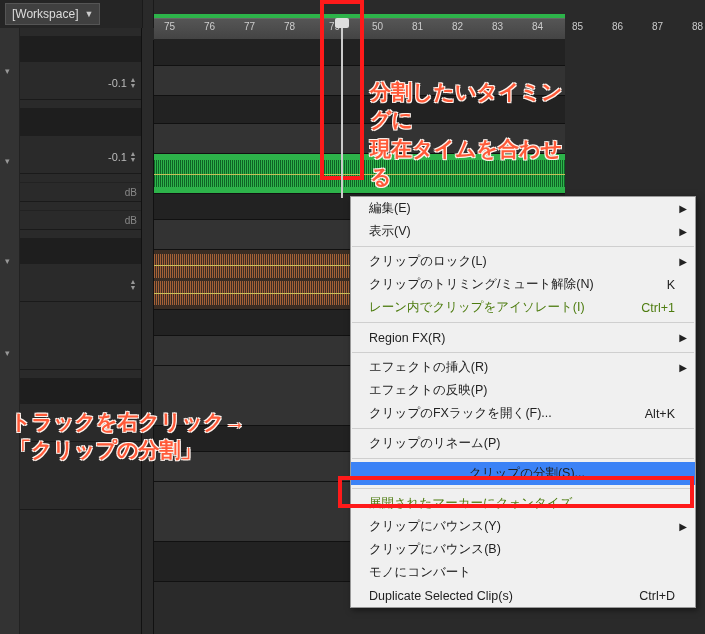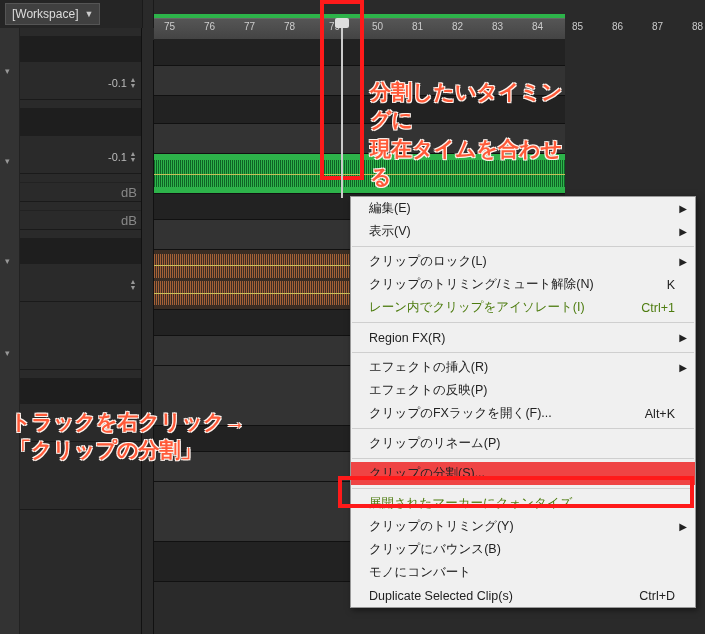--- a/index.html
+++ b/index.html
@@ -29,21 +29,21 @@
   .collapse-strip { position: absolute; top: 0; left: 0; width: 20px; bottom: 0; background: #333; border-right: 1px solid #222; }
   .track-strip { position: absolute; left: 20px; top: 0; right: 0; bottom: 0; }
 
   .track { position: relative; border-bottom: 1px solid #1a1a1a; margin-top: 8px; }
   .sep-row { height: 22px; background: #1e1e1e; }
   .vol-row { height: 26px; display: flex; align-items: center; justify-content: flex-end; padding-right: 14px; }
   .vol-text { color: #bbb; font-size: 11px; }
   .arrow-col { display:flex; flex-direction:column; align-items:center; justify-content:center; height:26px; width:12px; position:absolute; right:2px; top:0;}
   .sm-tri{color:#999; font-size:7px; line-height:6px;}
   .db-row { height: 20px; display: flex; align-items: center; justify-content: flex-end; padding-right: 4px; border-top: 1px solid #222;}
-  .db-text { color: #888; font-size: 13px; }
+  .db-text { color: #888; font-size: 10px; }
   .collapse-caret{ color:#999; font-size:9px; position:absolute; left:5px;}
 
   
   .tracks-area { position: absolute; left: 154px; top: 40px; right: 0; bottom: 0; background: #2a2a2a; }
   .gutter { position:absolute; left:-12px; top:0; width:12px; bottom:0; background:#2a2a2a; border-right:1px solid #111;}
   .lane { position: relative; border-bottom: 1px solid #111; }
   .lane-dark { background: #222; }
   .lane-edit { background: #333; }
   .clip { position: absolute; left: 0; right: 0; top: 0; bottom: 0; }
   .clip-green { background: #2db34a; }
@@ -56,21 +56,21 @@
   
   .green-bar { position:absolute; left:154px; right:0; top:14px; height:4px; background:#2db34a; }
 
   
   .ctx { position: absolute; left: 336px; top: 196px; width: 346px; background: #f0f0f0; border: 1px solid #999; box-shadow: 2px 2px 6px rgba(0,0,0,.5); font-size: 12.5px; color: #222; z-index: 100; margin-left: 14px; }
   .ctx .row { display: flex; align-items: center; height: 23px; padding-left: 18px; padding-right: 10px; position: relative; white-space: nowrap;}
   .ctx .row.disabled { color: #4d7c0f; }
   .ctx .row .shortcut { position:absolute; right: 20px; }
   .ctx .row .arrow { position: absolute; right: 8px; font-size: 10px; }
   .ctx hr { border: none; border-top: 1px solid #cfcfcf; margin: 3px 1px; }
-  .ctx .row.sel { background: #ef4444; }
+  .ctx .row.sel { background: #3b82f6; justify-content: center; }
   .red-menu { position: absolute; left: 338px; top: 476px; width: 356px; height: 32px; border: 4px solid #ff1a1a; z-index: 101; pointer-events: none; }
 
   
   .anno { position: absolute; font-weight: 700; font-size: 21px; color: #ff5a39; text-shadow: -1px -1px 0 #fff4ee, 1px -1px 0 #fff4ee, -1px 1px 0 #fff4ee, 1px 1px 0 #fff4ee; z-index: 60; line-height: 1.35; }
 </style>
 </head>
 <body>
 
 <div class="app">
 
@@ -248,21 +248,21 @@
       </div>
     <hr>
     <div class="row sel">
         <span>クリップの分割(S)...</span>
       </div>
     <hr>
     <div class="row disabled">
         <span>展開されたマーカーにクォンタイズ</span>
       </div>
     <div class="row">
-        <span>クリップのトリミング(Y)</span>
+        <span>クリップにバウンス(Y)</span>
         <span class="arrow">▶</span>
       </div>
     <div class="row">
         <span>クリップにバウンス(B)</span>
       </div>
     <div class="row">
         <span>モノにコンバート</span>
       </div>
     <div class="row">
         <span>Duplicate Selected Clip(s)</span>

